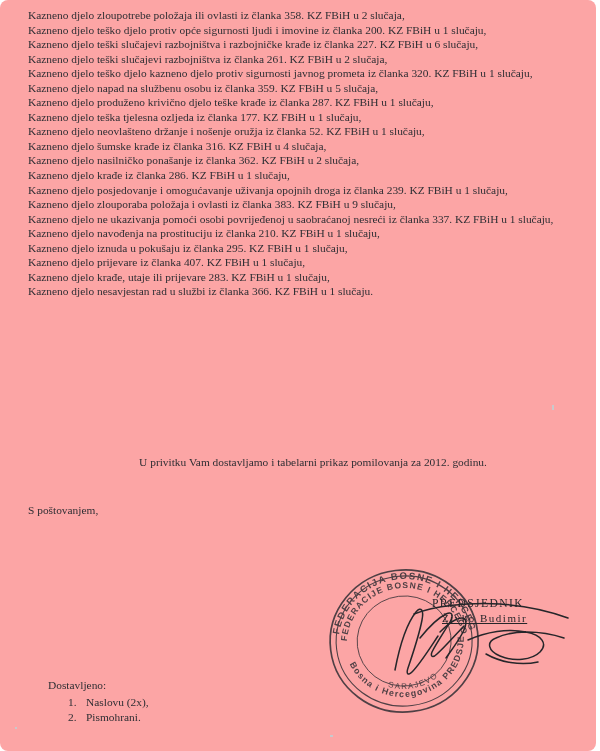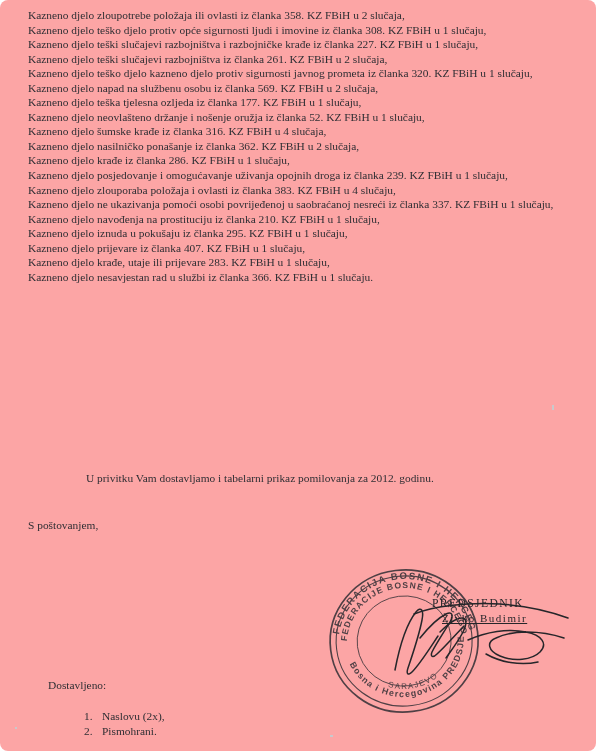--- a/index.html
+++ b/index.html
@@ -35,28 +35,29 @@
   }
   
   .attach-para {
     position: absolute;
     left: 28px;
     top: 455px;
     width: 528px;
     font-size: 11.4px;
     line-height: 14.5px;
     text-indent: 42px;
-    margin: 16px;
-    color: #2e2e33;
+    margin: 0;
+    color: #2e2e33;
+    text-align: center;
   }
   
   .closing {
     position: absolute;
     left: 28px;
-    top: 518px;
+    top: 503px;
     font-size: 11.4px;
     line-height: 14.5px;
     margin: 0;
     color: #2e2e33;
   }
   
   .sig-block {
     position: absolute;
     left: 432px;
     top: 597px;
@@ -108,21 +109,21 @@
     top: 678px;
     z-index: 5;
   }
   .dist-title {
     font-size: 11.4px;
     line-height: 15px;
     color: #2e2e33;
     margin: 0 0 2px 0;
   }
   .dist-list {
-    margin: 16px;
+    margin: 0;
     padding: 0 0 0 20px;
     list-style: none;
   }
   .dist-item {
     font-size: 11.4px;
     line-height: 14.5px;
     color: #2e2e33;
     white-space: nowrap;
   }
   .dist-num {
@@ -137,32 +138,33 @@
     z-index: 1;
   }
 </style>
 </head>
 <body>
 
 <div class="page">
 
   <div class="body-block">
     <p class="charge-line">Kazneno djelo zloupotrebe položaja ili ovlasti iz članka 358. KZ FBiH u 2 slučaja,</p>
-    <p class="charge-line">Kazneno djelo teško djelo protiv opće sigurnosti ljudi i imovine iz članka 308. KZ FBiH u 1 slučaju,</p>
-    <p class="charge-line">Kazneno djelo teški slučajevi razbojništva i razbojničke krađe iz članka 227. KZ FBiH u 1 slučaju,</p>
+    <p class="charge-line">Kazneno djelo teško djelo protiv opće sigurnosti ljudi i imovine iz članka 200. KZ FBiH u 1 slučaju,</p>
+    <p class="charge-line">Kazneno djelo teški slučajevi razbojništva i razbojničke krađe iz članka 227. KZ FBiH u 6 slučaju,</p>
     <p class="charge-line">Kazneno djelo teški slučajevi razbojništva iz članka 261. KZ FBiH u 2 slučaja,</p>
     <p class="charge-line">Kazneno djelo teško djelo kazneno djelo protiv sigurnosti javnog prometa iz članka 320. KZ FBiH u 1 slučaju,</p>
-    <p class="charge-line">Kazneno djelo napad na službenu osobu iz članka 569. KZ FBiH u 2 slučaja,</p>
+    <p class="charge-line">Kazneno djelo napad na službenu osobu iz članka 359. KZ FBiH u 5 slučaja,</p>
+    <p class="charge-line">Kazneno djelo produženo krivično djelo teške krađe iz članka 287. KZ FBiH u 1 slučaju,</p>
     <p class="charge-line">Kazneno djelo teška tjelesna ozljeda iz članka 177. KZ FBiH u 1 slučaju,</p>
     <p class="charge-line">Kazneno djelo neovlašteno držanje i nošenje oružja iz članka 52. KZ FBiH u 1 slučaju,</p>
     <p class="charge-line">Kazneno djelo šumske krađe iz članka 316. KZ FBiH u 4 slučaja,</p>
     <p class="charge-line">Kazneno djelo nasilničko ponašanje iz članka 362. KZ FBiH u 2 slučaja,</p>
     <p class="charge-line">Kazneno djelo krađe iz članka 286. KZ FBiH u 1 slučaju,</p>
     <p class="charge-line">Kazneno djelo posjedovanje i omogućavanje uživanja opojnih droga iz članka 239. KZ FBiH u 1 slučaju,</p>
-    <p class="charge-line">Kazneno djelo zlouporaba položaja i ovlasti iz članka 383. KZ FBiH u 4 slučaju,</p>
+    <p class="charge-line">Kazneno djelo zlouporaba položaja i ovlasti iz članka 383. KZ FBiH u 9 slučaju,</p>
     <p class="charge-line">Kazneno djelo ne ukazivanja pomoći osobi povrijeđenoj u saobraćanoj nesreći iz članka 337. KZ FBiH u 1 slučaju,</p>
     <p class="charge-line">Kazneno djelo navođenja na prostituciju iz članka 210. KZ FBiH u 1 slučaju,</p>
     <p class="charge-line">Kazneno djelo iznuda u pokušaju iz članka 295. KZ FBiH u 1 slučaju,</p>
     <p class="charge-line">Kazneno djelo prijevare iz članka 407. KZ FBiH u 1 slučaju,</p>
     <p class="charge-line">Kazneno djelo krađe, utaje ili prijevare 283. KZ FBiH u 1 slučaju,</p>
     <p class="charge-line">Kazneno djelo nesavjestan rad u službi iz članka 366. KZ FBiH u 1 slučaju.</p>
   </div>
 
   <p class="attach-para">U privitku Vam dostavljamo i tabelarni prikaz pomilovanja za 2012. godinu.</p>
 

